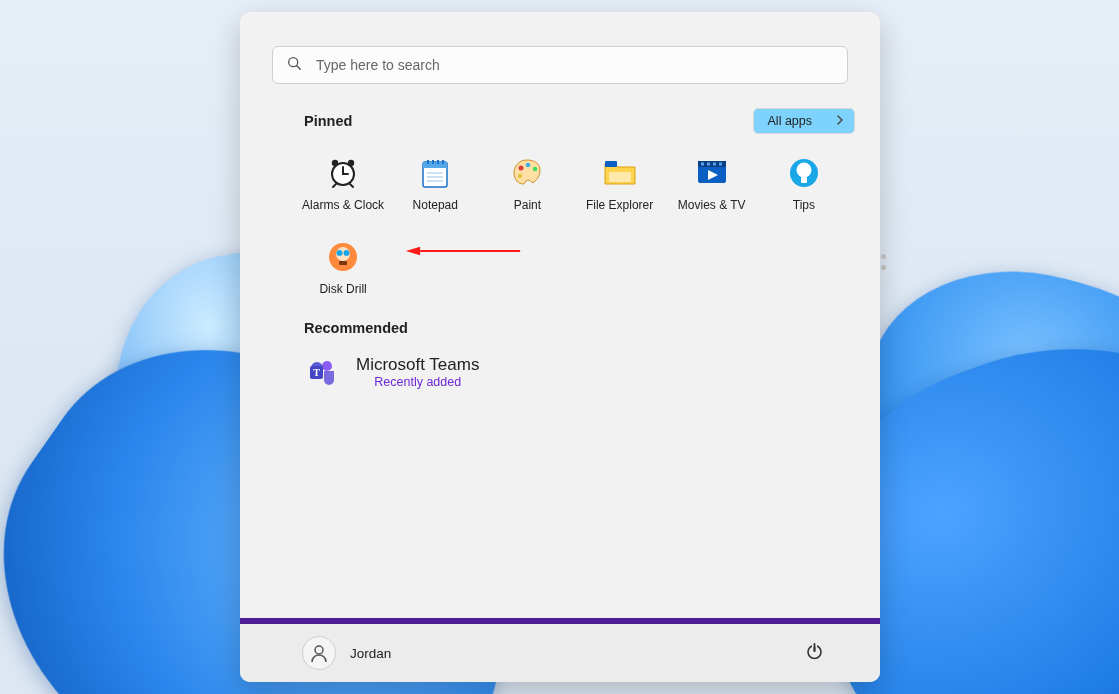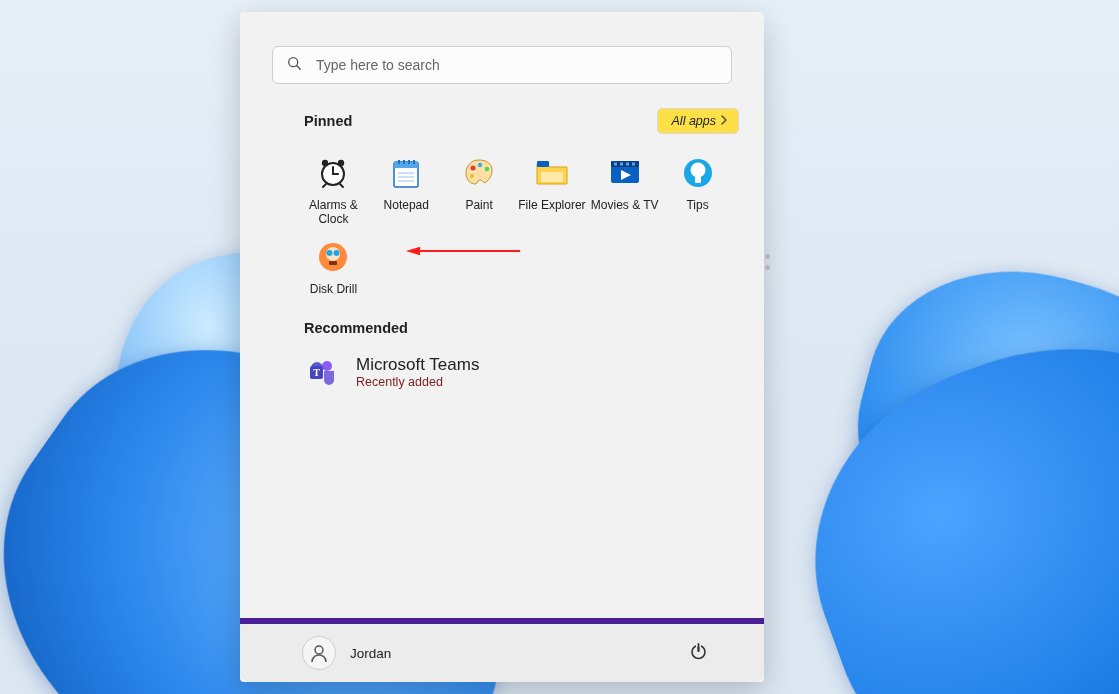--- a/index.html
+++ b/index.html
@@ -26,23 +26,23 @@
     .p3 { width:520px;height:420px; left:0px; top:380px; transform:rotate(35deg);
           background: radial-gradient(ellipse at 60% 30%, #6fb9ff 0%, #2a86ec 55%, #0b52b2 100%); }
     .p4 { width:300px;height:340px; left:120px; top:250px; transform:rotate(-10deg);
           background: radial-gradient(ellipse at 35% 20%, #ccebff 0%, #5aa9f5 60%, #1869c9 100%); }
     .p5 { width:240px;height:200px; left:40px; top:470px; transform:rotate(-25deg);
           background: radial-gradient(ellipse at 40% 35%, #9cd2ff 0%, #3c94f0 60%, #0f5ebe 100%); }
 
     .start {
       position:absolute;
       left:240px; top:12px;
-      width:524px; height:670px;
+      width:640px; height:670px;
       background:#f2f2f2;
-      border-radius:4px;
+      border-radius:10px;
       box-shadow: 0 10px 30px rgba(0,0,0,0.2);
       display:flex; flex-direction:column;
     }
 
     .search-wrap { padding:34px 32px 0 32px; }
     .search {
       display:flex; align-items:center;
       height:38px;
       border:1px solid #cfcfcf;
       border-radius:6px;
@@ -56,28 +56,27 @@
     }
     .search input::placeholder { color:#666; }
 
     .section-head {
       display:flex; align-items:center; justify-content:space-between;
       padding:0 25px 0 64px;
       margin-top:24px;
     }
     .section-title { font-size:14.5px; font-weight:600; color:#222; }
     .allapps {
-      display:flex; align-items:center; gap:4px;
+      display:flex; align-items:center; gap:24px;
       font-size:12.5px; color:#222;
-      background:#fde047;
+      background:#7dd3fc;
       border:1px solid #d8d8d8;
       border-radius:5px;
       padding:5px 10px 5px 14px;
       cursor:pointer;
-      font-style:italic;
     }
 
     .pinned-grid {
       padding:18px 30px 0 30px;
       display:grid;
       grid-template-columns: repeat(6, 1fr);
       gap-row: 14px;
       position:relative;
       margin-left:27px;
     }
@@ -113,21 +112,21 @@
     }
     .rec {
       display:flex; align-items:center; gap:16px;
       border-radius:6px; cursor:pointer; padding:4px 0;
     }
     .rec-icon {
       width:36px;height:36px; display:flex;align-items:center;justify-content:center;
       border-radius:6px;
     }
     .rec-title-line { font-size:17px; color:#222; }
-    .rec-sub { font-size:12.5px; color:#7f1d1d; margin-top:0; }
+    .rec-sub { font-size:12.5px; color:#6d28d9; margin-top:0;text-align:center; }
 
     .footer {
       margin-top:auto;
       height:64px;
       border-top:6px solid #4c1d95;
       background:#ececec;
       display:flex; align-items:center; justify-content:space-between;
       padding:0 50px 0 62px;
       border-radius:0 0 10px 10px;
     }

